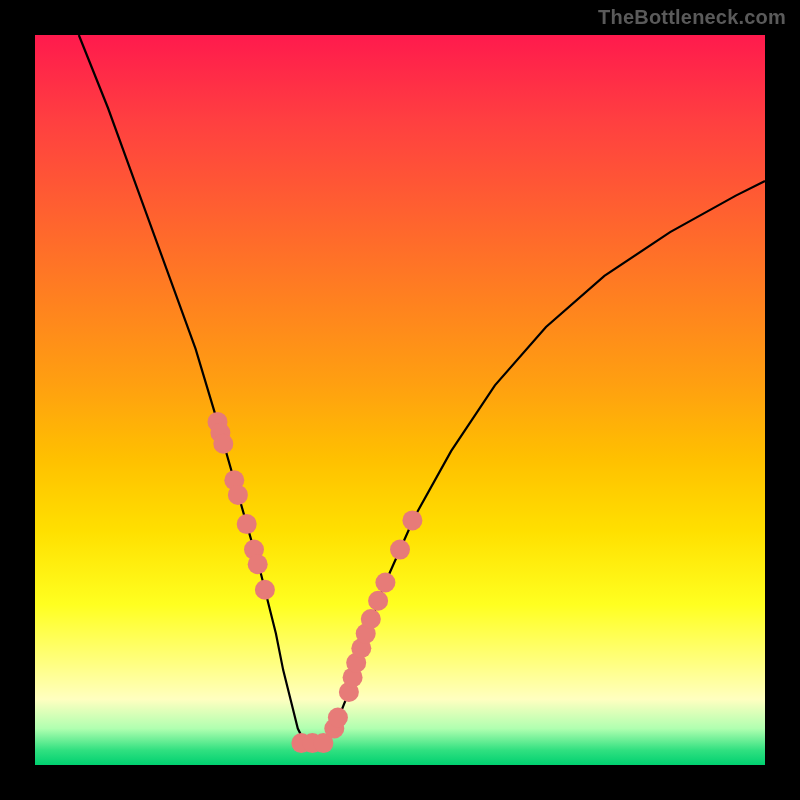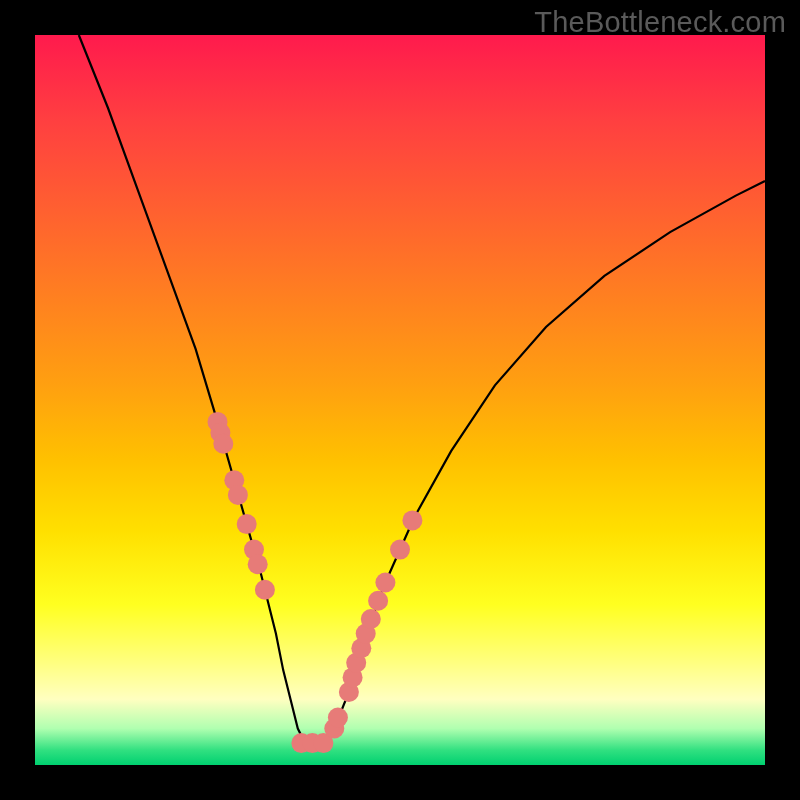--- a/index.html
+++ b/index.html
@@ -38,22 +38,22 @@
       #b0ffb0 95%,
       #30e080 98%,
       #00d070 100%
     );
   }
   .watermark {
     position: absolute;
     top: 6px;
     right: 14px;
     font-family: Arial, Helvetica, sans-serif;
-    font-size: 29px;
-    font-weight: 400;
+    font-size: 20px;
+    font-weight: 700;
     color: #5a5a5a;
     letter-spacing: 0.2px;
   }
   svg.curve {
     position: absolute;
     left: 0;
     top: 0;
     width: 730px;
     height: 730px;
     overflow: visible;

